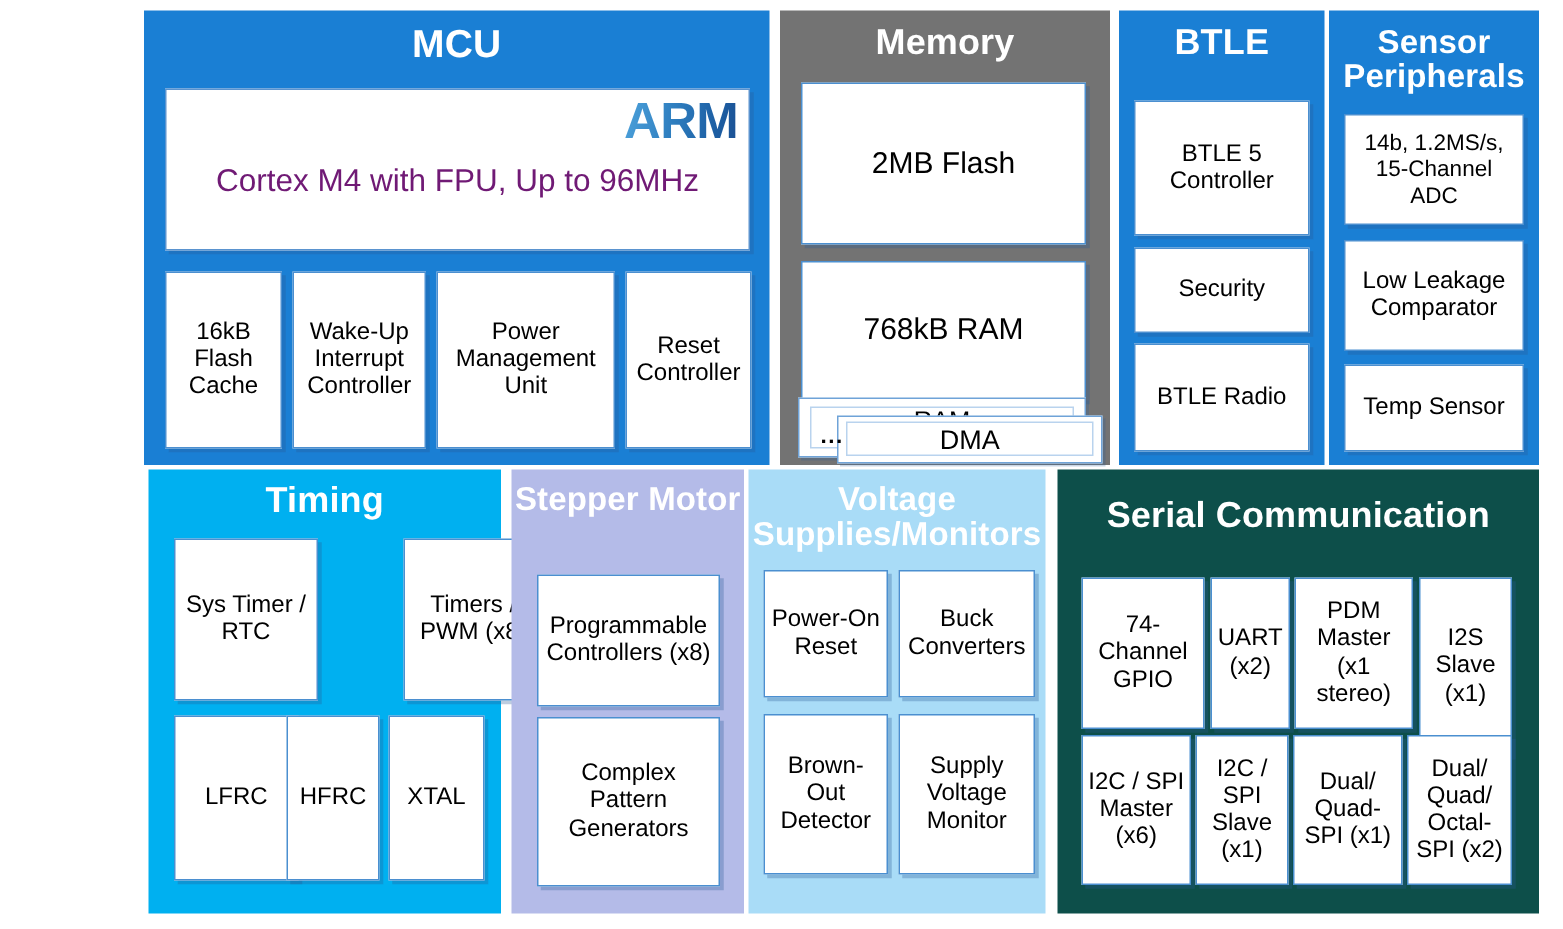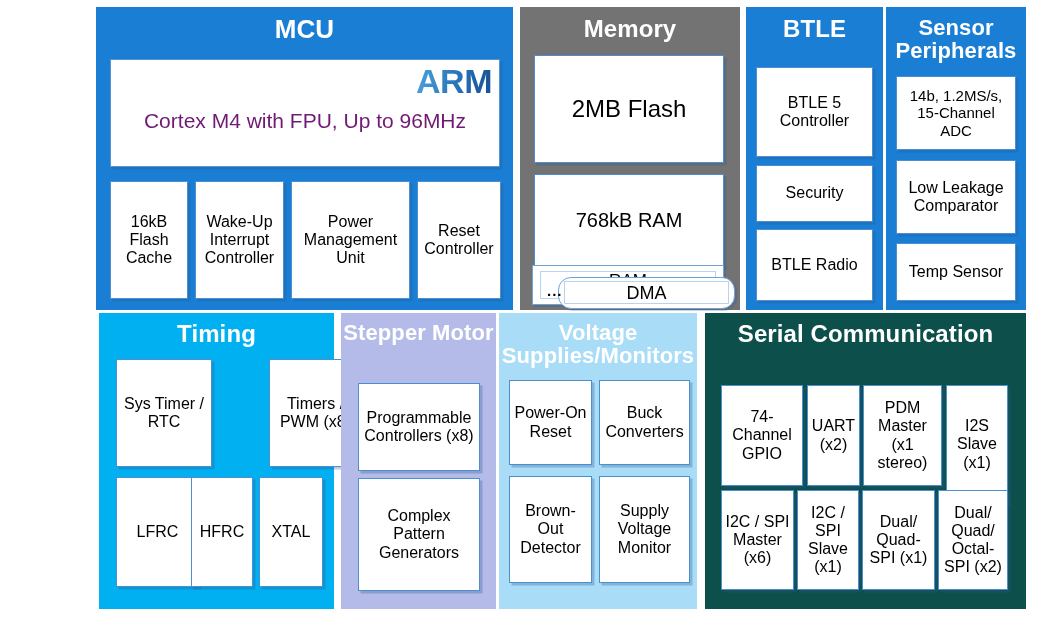--- a/index.html
+++ b/index.html
@@ -89,34 +89,34 @@
       <span>Power Management Unit</span>
     </div>
     <div class="blk" style="left:321px;top:174px;width:84px;height:118px;font-size:16px;">
       <span>Reset Controller</span>
     </div>
   </div>
 
   <div class="panel" style="left:520px;top:7px;width:220px;height:303px;background:#737373;">
     <div class="panel-title" style="font-size:24px;padding-top:9px;">Memory</div>
 
-    <div class="blk" style="left:14px;top:48px;width:190px;height:108px;font-size:24px;">
+    <div class="blk" style="left:14px;top:48px;width:190px;height:108px;font-size:20px;">
       <span>2MB Flash</span>
     </div>
     <div class="blk" style="left:14px;top:167px;width:190px;height:93px;font-size:20px;">
       <span>768kB RAM</span>
     </div>
 
     <div class="hidden-box" style="left:12px;top:258px;width:192px;height:40px;">
       <span style="position:relative;top:-4px;">RAM</span>
     </div>
     <div class="inner-line" style="left:20px;top:264px;width:176px;height:28px;"></div>
     <div class="dots" style="left:27px;top:276px;z-index:7;">...</div>
 
-    <div class="dma-box" style="left:38px;top:270px;width:177px;height:32px;border-radius:13px;">
+    <div class="dma-box" style="left:38px;top:270px;width:177px;height:32px;">
       <span>DMA</span>
     </div>
     <div class="inner-line" style="left:44px;top:274px;width:165px;height:23px;z-index:7;"></div>
   </div>
 
   <div class="panel" style="left:746px;top:7px;width:137px;height:303px;background:#1a7fd4;">
     <div class="panel-title" style="font-size:24px;padding-top:9px;">BTLE</div>
 
     <div class="blk" style="left:10px;top:60px;width:117px;height:90px;font-size:16px;">
       <span>BTLE 5 Controller</span>
@@ -185,21 +185,21 @@
     </div>
     <div class="blk" style="left:10px;top:163px;width:83px;height:107px;font-size:16px;">
       <span>Brown-Out Detector</span>
     </div>
     <div class="blk" style="left:100px;top:163px;width:91px;height:107px;font-size:16px;">
       <span>Supply Voltage Monitor</span>
     </div>
   </div>
 
   <div class="panel" style="left:705px;top:313px;width:321px;height:296px;background:#0d4f4a;">
-    <div class="panel-title" style="font-size:24px;padding-top:8px;">Serial Communication</div>
+    <div class="panel-title" style="font-size:24px;padding-top:18px;">Serial Communication</div>
 
     <div class="blk" style="left:16px;top:72px;width:82px;height:101px;font-size:16px;">
       <span>74-Channel GPIO</span>
     </div>
     <div class="blk" style="left:102px;top:72px;width:53px;height:101px;font-size:16px;">
       <span>UART (x2)</span>
     </div>
     <div class="blk" style="left:158px;top:72px;width:79px;height:101px;font-size:16px;">
       <span>PDM Master (x1 stereo)</span>
     </div>

